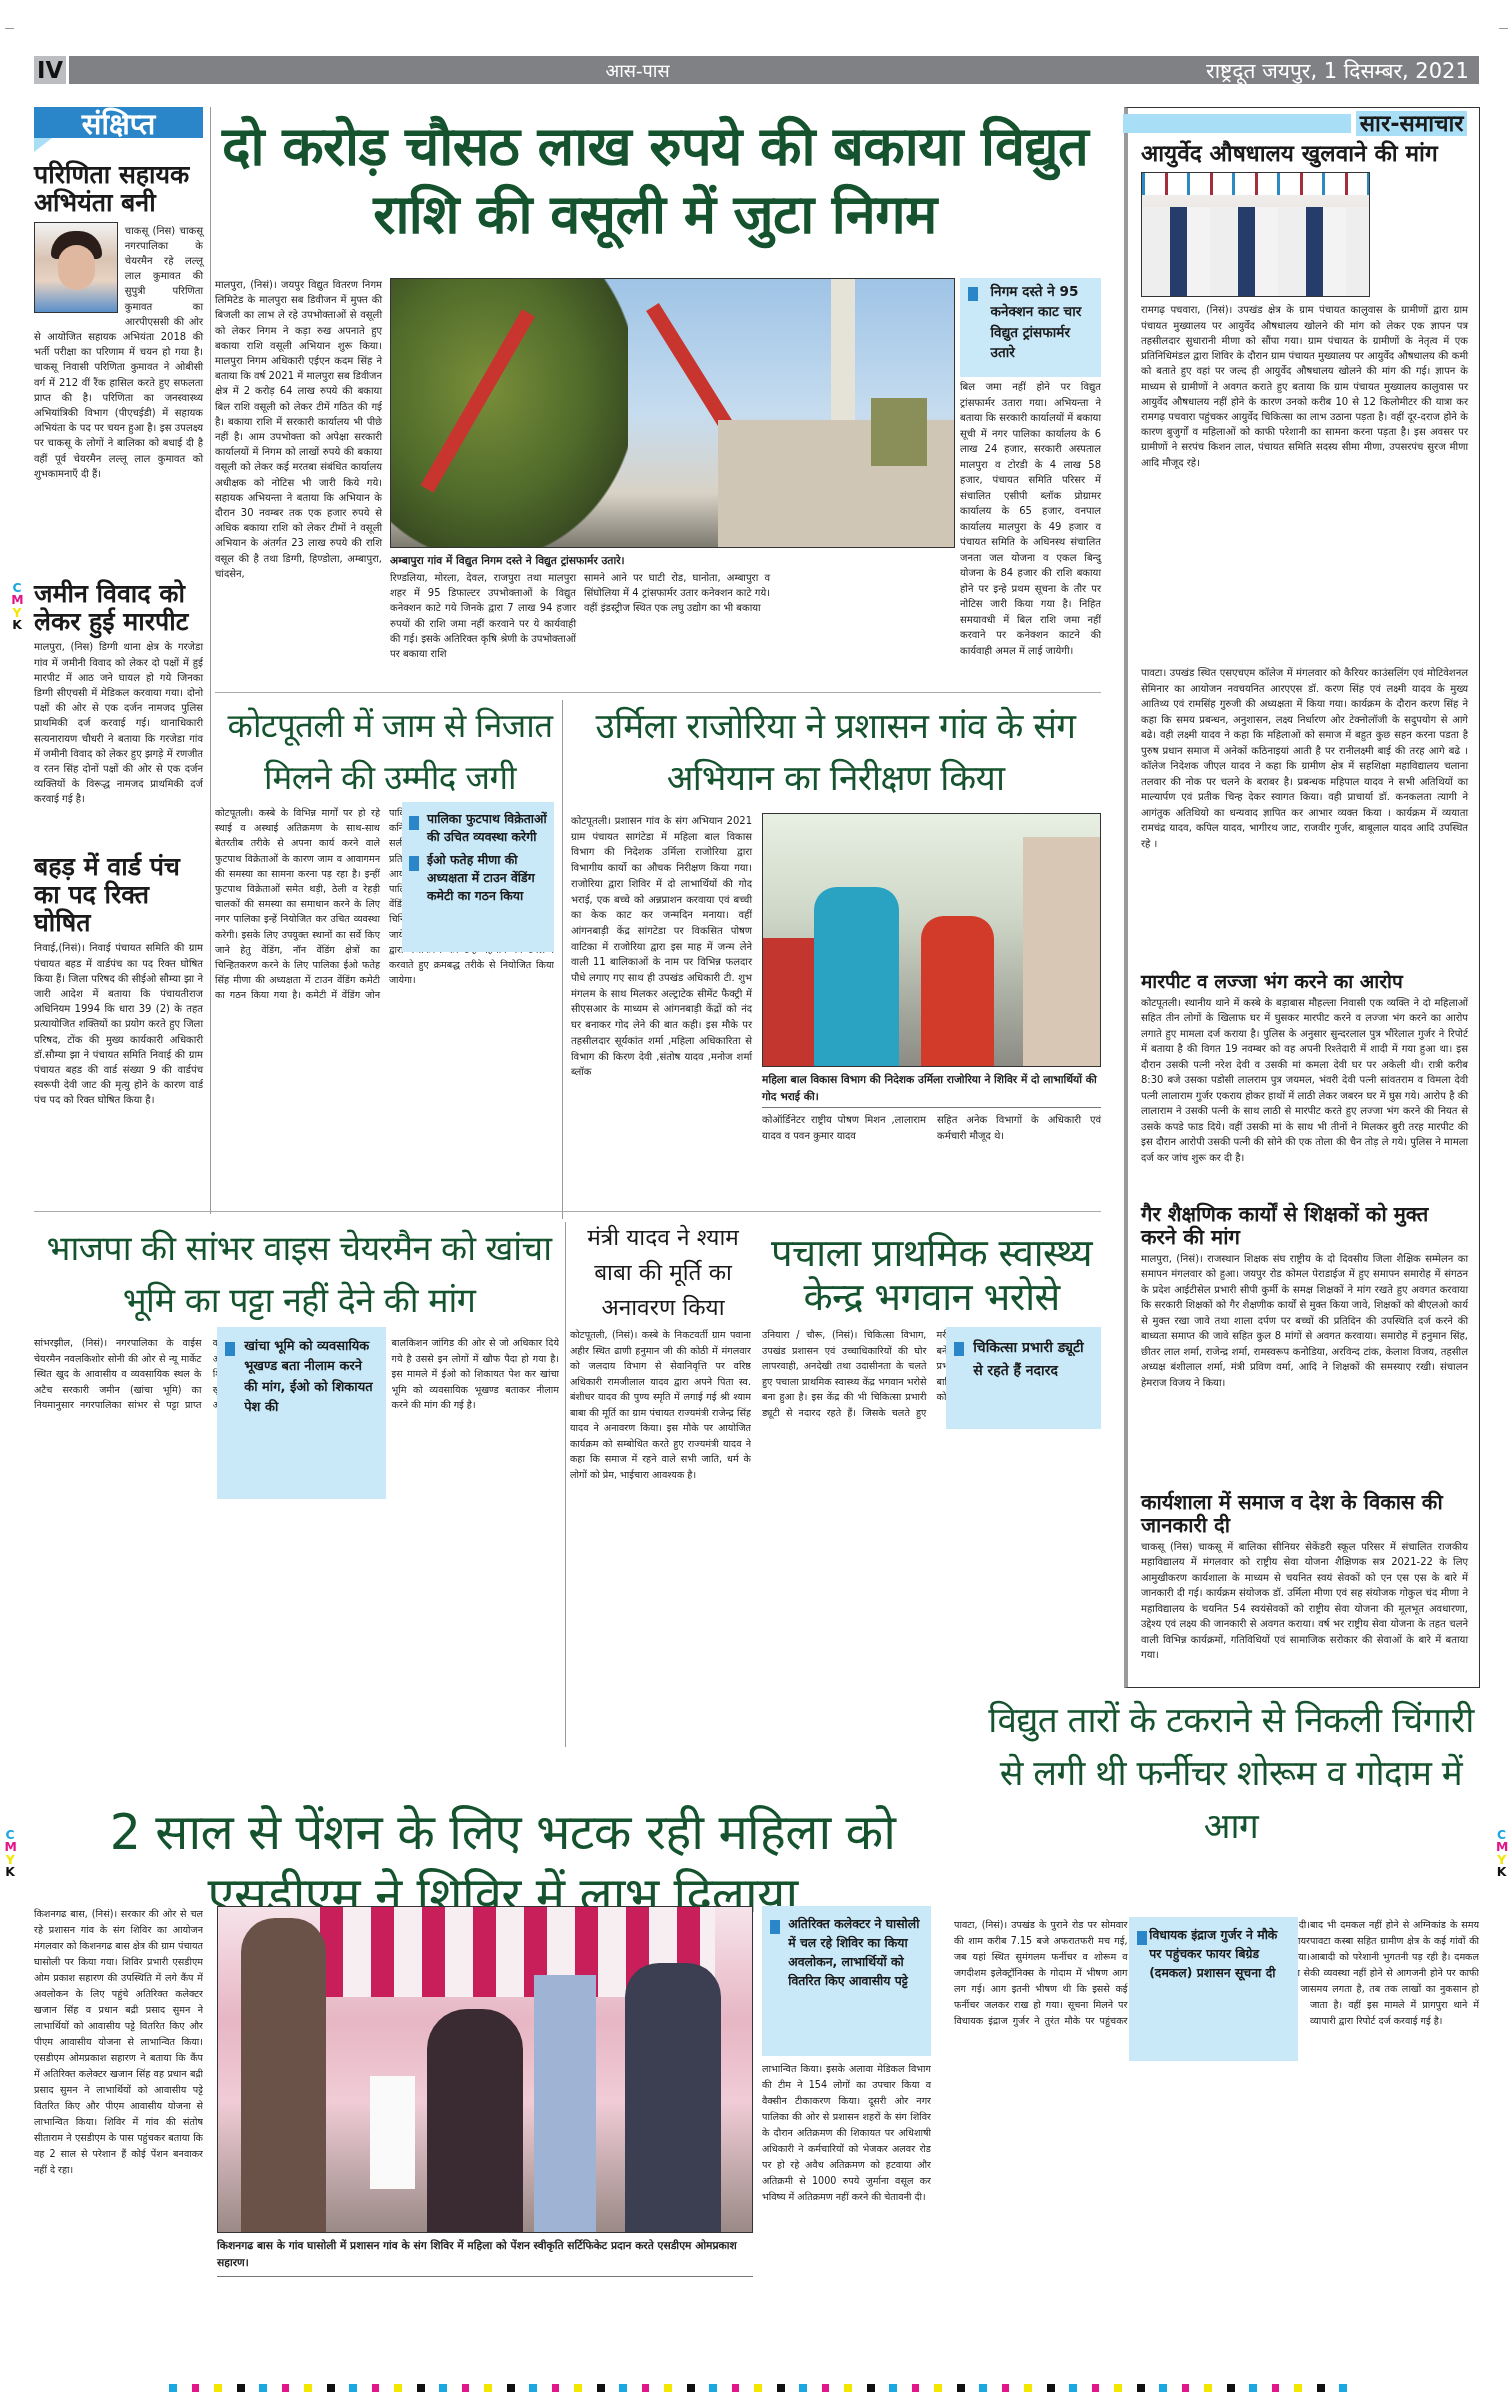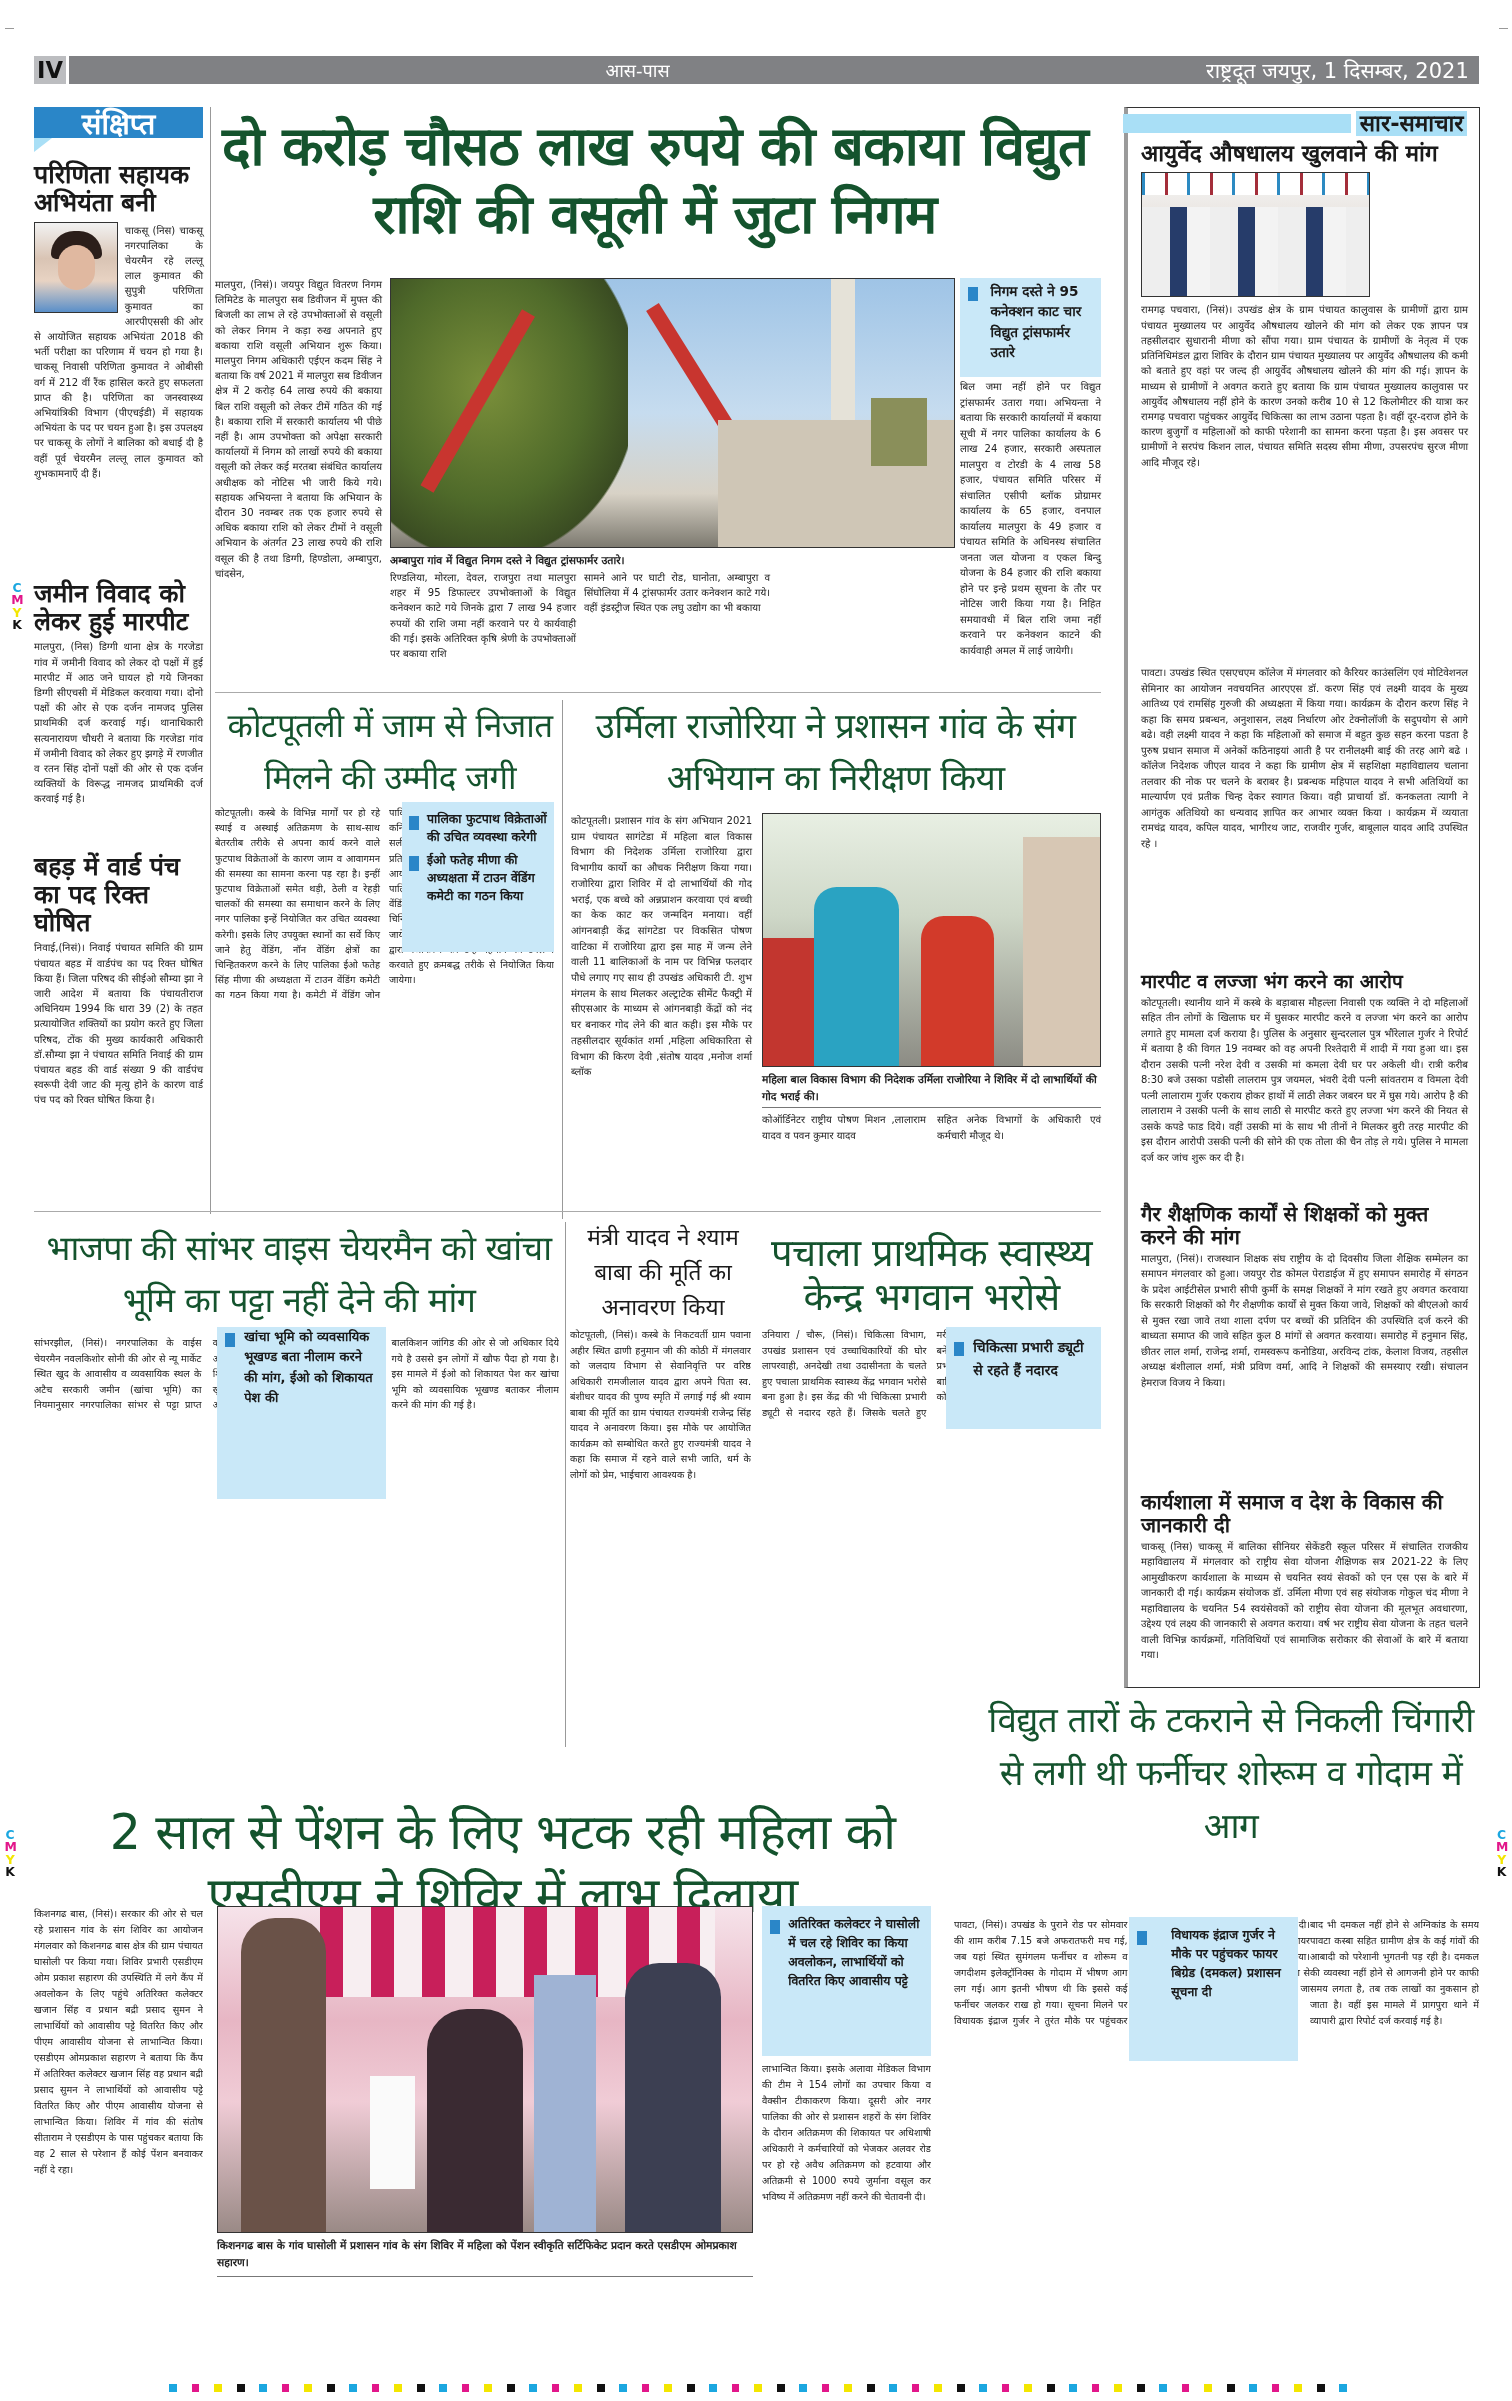--- a/index.html
+++ b/index.html
@@ -166,21 +166,21 @@
 
 <div class="col" style="left:1141px;top:1491px;width:327px">
   <div class="h-side" style="font-size:20.3px">कार्यशाला में समाज व देश के विकास की जानकारी दी</div>
   <div class="body" style="font-size:10px;line-height:15.5px;margin-top:2.3px">चाकसू (निस) चाकसू में बालिका सीनियर सेकेंडरी स्कूल परिसर में संचालित राजकीय महाविद्यालय में मंगलवार को राष्ट्रीय सेवा योजना शैक्षिणक सत्र 2021-22 के लिए आमुखीकरण कार्यशाला के माध्यम से चयनित स्वयं सेवकों को एन एस एस के बारे में जानकारी दी गई। कार्यक्रम संयोजक डॉ. उर्मिला मीणा एवं सह संयोजक गोकुल चंद मीणा ने महाविद्यालय के चयनित 54 स्वयंसेवकों को राष्ट्रीय सेवा योजना की मूलभूत अवधारणा, उद्देश्य एवं लक्ष्य की जानकारी से अवगत कराया। वर्ष भर राष्ट्रीय सेवा योजना के तहत चलने वाली विभिन्न कार्यक्रमों, गतिविधियों एवं सामाजिक सरोकार की सेवाओं के बारे में बताया गया।</div>
 </div>
 
 <div class="hline" style="left:34px;top:1211px;width:1067px;height:0.6px;background:#aaa"></div>
 
 <div class="abs h-big" style="left:45px;top:1222px;width:508px;font-size:34px;text-align:center;line-height:52px;font-weight:normal">भाजपा की सांभर वाइस चेयरमैन को खांचा भूमि का पट्टा नहीं देने की मांग</div>
 <div class="col body" style="left:34px;top:1335px;width:525px;column-count:3;column-gap:11.3px;height:412px;overflow:hidden;font-size:9.6px;line-height:15.5px">सांभरझील, (निसं)। नगरपालिका के वाईस चेयरमैन नवलकिशोर सोनी की ओर से न्यू मार्केट स्थित खुद के आवासीय व व्यवसायिक स्थल के अटैच सरकारी जमीन (खांचा भूमि) का नियमानुसार नगरपालिका सांभर से पट्टा प्राप्त करने के लिये पेश की गयी आवेदन फाइल पर आपत्तियां दर्ज कराते हुए भाजपा पार्षदों ने शिकायत पेश की है। शिकायत की है उन्होंने तो खुद ने गैर कानूनी तरीके से निर्माण करवाये है, अतिक्रमण के मामले को देखने के लिये चेयरमैन बालकिशन जांगिड की ओर से जो अधिकार दिये गये है उससे इन लोगों में खौफ पैदा हो गया है। इस मामले में ईओ को शिकायत पेश कर खांचा भूमि को व्यवसायिक भूखण्ड बताकर नीलाम करने की मांग की गई है।</div>
-<div class="hilite" style="left:217px;top:1327px;width:169px;height:172px;padding:0 8px">
+<div class="hilite" style="left:217px;top:1327px;width:169px;height:172px;padding:9px 8px">
   <div class="it" style="font-size:13px;line-height:20.3px;gap:9px">
       <span class="sq"></span>
       <span>खांचा भूमि को व्यवसायिक भूखण्ड बता नीलाम करने की मांग, ईओ को शिकायत पेश की</span>
     </div>
 </div>
 
 <div class="vline" style="left:565px;top:1222px;height:525px;width:0.6px"></div>
 
 <div class="abs" style="left:570px;top:1220px;width:186px;font-size:22.6px;text-align:center;line-height:35px">मंत्री यादव ने श्याम बाबा की मूर्ति का अनावरण किया</div>
 <div class="col body" style="left:570px;top:1327px;width:181px;font-size:9.6px;line-height:15.5px;height:421px;overflow:hidden">कोटपूतली, (निसं)। कस्बे के निकटवर्ती ग्राम पवाना अहीर स्थित ढाणी हनुमान जी की कोठी में मंगलवार को जलदाय विभाग से सेवानिवृत्ति पर वरिष्ठ अधिकारी रामजीलाल यादव द्वारा अपने पिता स्व. बंशीधर यादव की पुण्य स्मृति में लगाई गई श्री श्याम बाबा की मूर्ति का ग्राम पंचायत राज्यमंत्री राजेन्द्र सिंह यादव ने अनावरण किया। इस मौके पर आयोजित कार्यक्रम को सम्बोधित करते हुए राज्यमंत्री यादव ने कहा कि समाज में रहने वाले सभी जाति, धर्म के लोगों को प्रेम, भाईचारा आवश्यक है।</div>
@@ -213,21 +213,21 @@
   <div class="it" style="font-size:12.4px;line-height:19px;gap:8px">
       <span class="sq"></span>
       <span>अतिरिक्त कलेक्टर ने घासोली में चल रहे शिविर का किया अवलोकन, लाभार्थियों को वितरित किए आवासीय पट्टे</span>
     </div>
 </div>
 <div class="col body" style="left:762px;top:2061px;width:169px;font-size:9.6px;line-height:16px;height:308px;overflow:hidden">लाभान्वित किया। इसके अलावा मेडिकल विभाग की टीम ने 154 लोगों का उपचार किया व वैक्सीन टीकाकरण किया। दूसरी ओर नगर पालिका की ओर से प्रशासन शहरों के संग शिविर के दौरान अतिक्रमण की शिकायत पर अधिशाषी अधिकारी ने कर्मचारियों को भेजकर अलवर रोड पर हो रहे अवैध अतिक्रमण को हटवाया और अतिक्रमी से 1000 रुपये जुर्माना वसूल कर भविष्य में अतिक्रमण नहीं करने की चेतावनी दी।</div>
 
 <div class="abs h-big" style="left:977px;top:1694px;width:508px;font-size:35px;text-align:center;line-height:53px;font-weight:normal">विद्युत तारों के टकराने से निकली चिंगारी से लगी थी फर्नीचर शोरूम व गोदाम में आग</div>
 <div class="col body" style="left:954px;top:1917px;width:356px;column-count:2;column-gap:9px;height:452px;overflow:hidden;font-size:9.6px;line-height:16px">पावटा, (निसं)। उपखंड के पुराने रोड पर सोमवार की शाम करीब 7.15 बजे अफरातफरी मच गई, जब यहां स्थित सुमंगलम फर्नीचर व शोरूम व जगदीशम इलेक्ट्रॉनिक्स के गोदाम में भीषण आग लग गई। आग इतनी भीषण थी कि इससे कई फर्नीचर जलकर राख हो गया। सूचना मिलने पर विधायक इंद्राज गुर्जर ने तुरंत मौके पर पहुंचकर फायर बिग्रेड (दमकल) प्रशासन को सूचना दी। फैलता देख बहरोड, कोटपूतली, शाहपुरा से फायर विभाग की गाड़ियों को मौके पर बुला लिया गया। करीब 8 दमकल व पानी के टैंकरों की सहायता से 5 घंटे के प्रयास के बाद आग पर काबू पाया जा सका।</div>
 <div class="hilite" style="left:1129px;top:1917px;width:169px;height:144px;padding:8px 8px">
-  <div class="it" style="font-size:12.4px;line-height:19px;gap:24px">
+  <div class="it" style="font-size:12.4px;line-height:19px;gap:2px">
       <span class="sq"></span>
       <span>विधायक इंद्राज गुर्जर ने मौके पर पहुंचकर फायर बिग्रेड (दमकल) प्रशासन सूचना दी</span>
     </div>
 </div>
 <div class="col body" style="left:1310px;top:1917px;width:169px;font-size:9.6px;line-height:16px;height:452px;overflow:hidden">बाद भी दमकल नहीं होने से अग्निकांड के समय पावटा कस्बा सहित ग्रामीण क्षेत्र के कई गांवों की आबादी को परेशानी भुगतनी पड़ रही है। दमकल की व्यवस्था नहीं होने से आगजनी होने पर काफी समय लगता है, तब तक लाखों का नुकसान हो जाता है। वहीं इस मामले में प्रागपुरा थाने में व्यापारी द्वारा रिपोर्ट दर्ज करवाई गई है।</div>
 
 <div class="abs" style="left:169px;top:2384px;width:1186px;height:8px;background:repeating-linear-gradient(90deg,#1ba7e0 0 8px,#fff 8px 22.6px,#e2168a 22.6px 30.5px,#fff 30.5px 45px,#f3e600 45px 53px,#fff 53px 68px,#111 68px 76px,#fff 76px 90px)"></div>
 
 
 </body></html>

